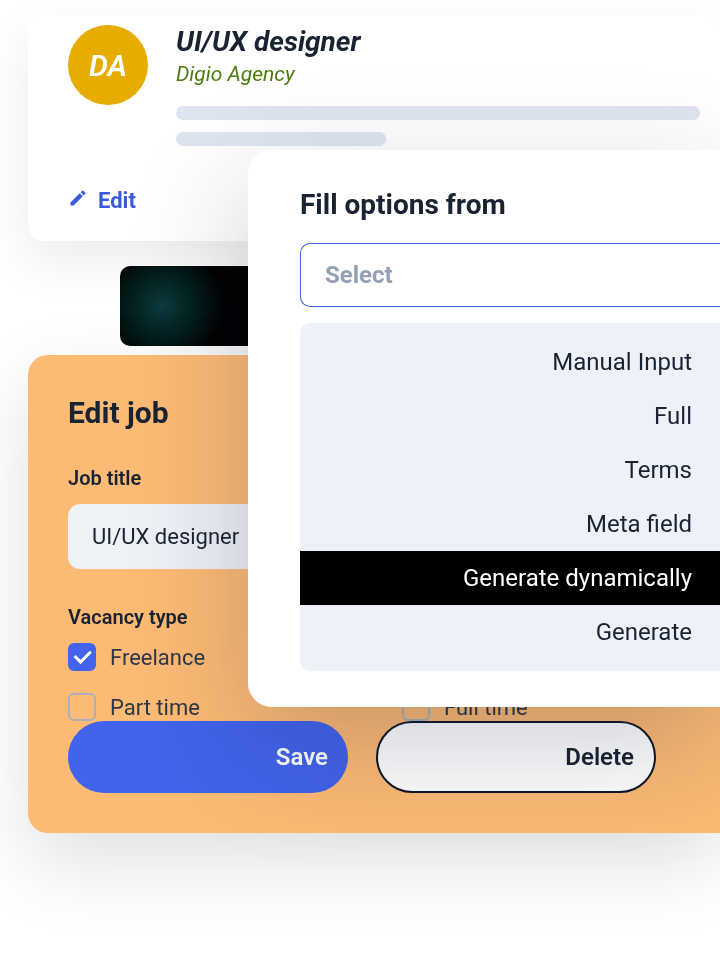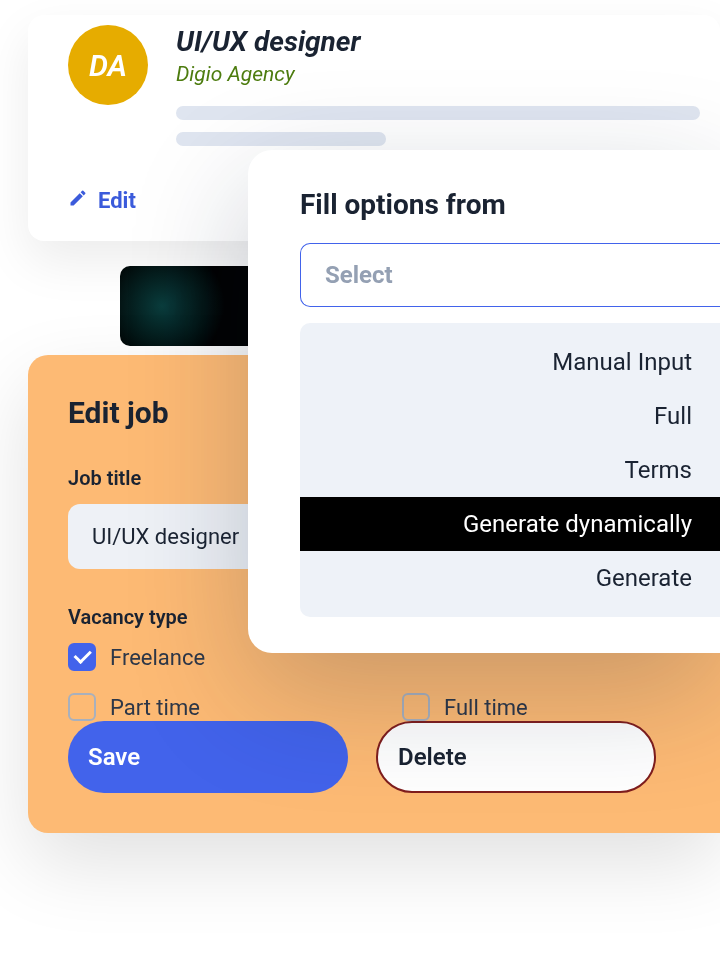--- a/index.html
+++ b/index.html
@@ -165,32 +165,32 @@
       display: flex;
       gap: 28px;
     }
     .btn {
       flex: 1;
       max-width: 280px;
       padding: 20px;
       border-radius: 100px;
       font-size: 24px;
       font-weight: 600;
-      text-align: left;
+      text-align: right;
       cursor: pointer;
       border: none;
     }
     .btn-primary {
       background: #4263eb;
       color: #fff;
     }
     .btn-outline {
       background: #fff;
       color: #1a2332;
-      border: 2px solid #7f1d1d;
+      border: 2px solid #0f172a;
     }
 
     
     .popover {
       position: absolute;
       top: 150px;
       left: 248px;
       right: 0;
       background: #ffffff;
       border-radius: 24px 0 0 24px;
@@ -292,16 +292,17 @@
   </div>
 </div>
 
 <div class="popover">
   <div class="popover-title">Fill options from</div>
   <div class="select-field">Select</div>
   <div class="dropdown-list">
     <div class="dropdown-item">Manual Input</div>
     <div class="dropdown-item">Full</div>
     <div class="dropdown-item">Terms</div>
+    <div class="dropdown-item">Meta field</div>
     <div class="dropdown-item selected">Generate dynamically</div>
     <div class="dropdown-item">Generate</div>
   </div>
 </div>
 
 </body></html>

